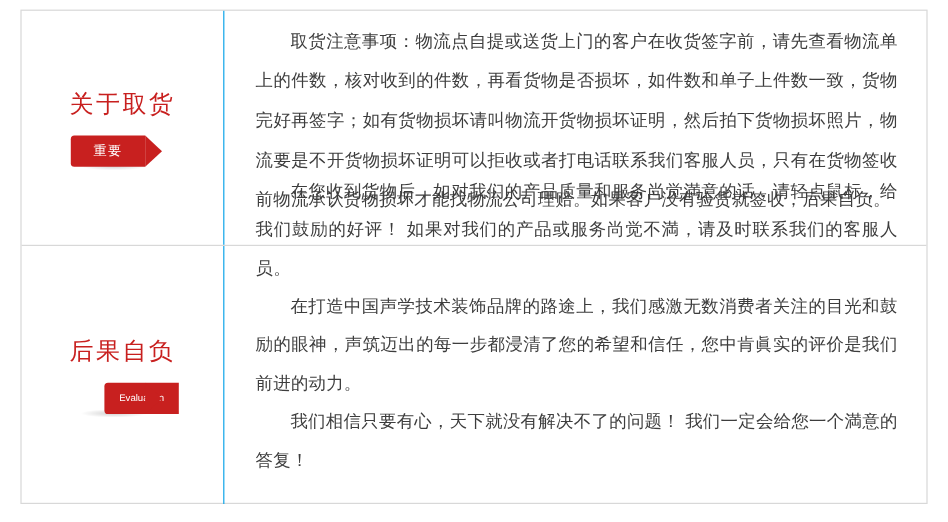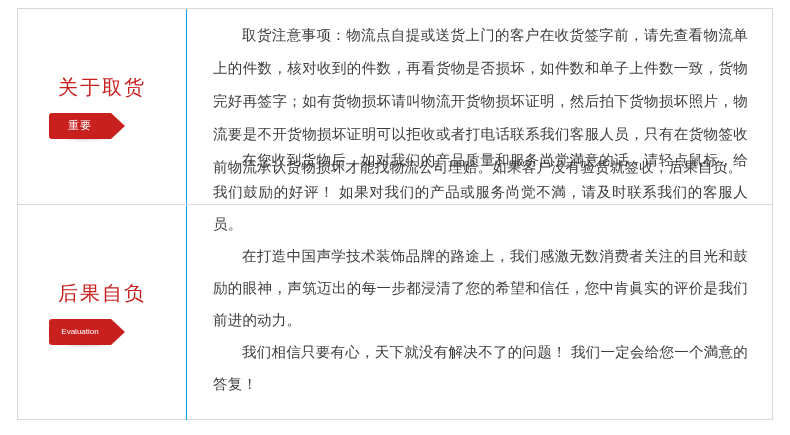--- a/index.html
+++ b/index.html
@@ -59,21 +59,20 @@
     color: #c8201f;
     letter-spacing: 2px;
     line-height: 1.2;
     text-align: center;
   }
   .badge-wrap {
     position: relative;
     margin-top: 14px;
     width: 86px;
     height: 26px;
-    padding-left: 20px;
   }
   
   .badge {
     position: absolute;
     left: 0;
     top: 0;
     width: 62px;
     height: 26px;
     background: #c8201f;
     border-radius: 3px 0 0 3px;
@@ -81,20 +80,21 @@
     align-items: center;
     justify-content: center;
     color: #ffffff;
     font-size: 11px;
     letter-spacing: 1px;
     box-sizing: border-box;
   }
   .badge.small-text {
     font-size: 8px;
     letter-spacing: 0;
+    margin-left: 28px;
   }
   .badge-tail {
     position: absolute;
     left: 62px;
     top: 0;
     width: 0;
     height: 0;
     border-top: 13px solid transparent;
     border-bottom: 13px solid transparent;
     border-left: 14px solid #c8201f;

